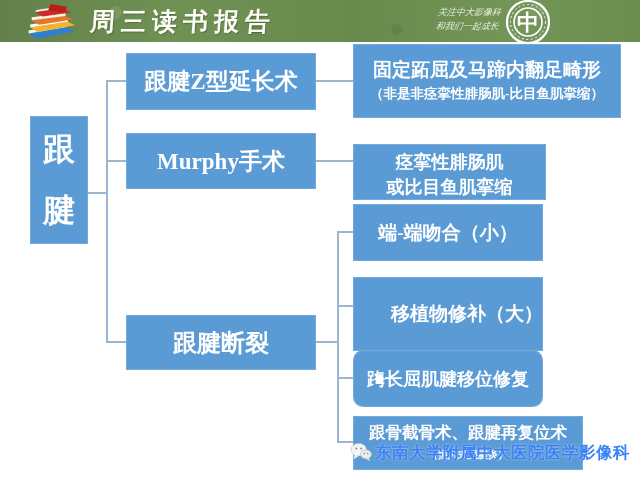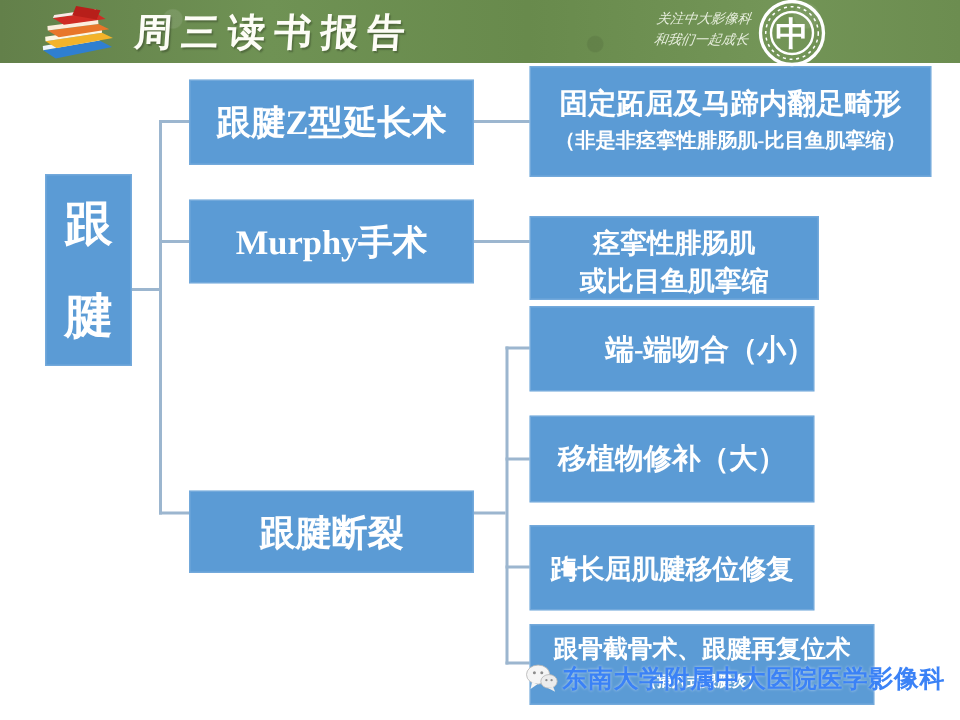--- a/index.html
+++ b/index.html
@@ -37,28 +37,28 @@
   .box{
     position:absolute;background:#5b9bd5;color:#ffffff;
     display:flex;flex-direction:column;align-items:center;justify-content:center;
     font-family:Liberation Serif, serif;font-weight:bold;text-align:center;
     box-shadow:inset 0 0 0 1px rgba(255,255,255,.15);
   }
   .root{left:30px;top:116px;width:58px;height:128px;font-size:32px;line-height:1.9;}
   .root .stack{width:1.1em;word-break:break-all;text-align:center;}
   .b1{left:126px;top:53px;width:190px;height:57px;font-size:23px;}
   .b2{left:126px;top:133px;width:190px;height:56px;font-size:23px;}
-  .b3{left:126px;top:315px;width:190px;height:55px;font-size:24px;margin-top:12px;}
+  .b3{left:126px;top:315px;width:190px;height:55px;font-size:24px;}
   .ra{left:353px;top:44px;width:268px;height:74px;}
   .ra .l1{font-size:19px;line-height:26px;}
   .ra .l2{font-size:13.5px;line-height:22px;}
   .rb{left:353px;top:144px;width:193px;height:56px;font-size:18px;line-height:25px;justify-content:flex-end;}
-  .rc{left:353px;top:204px;width:190px;height:57px;font-size:19px;align-items:flex-end;}
-  .rd{left:353px;top:277px;width:190px;height:58px;font-size:19px;}
-  .re{left:353px;top:350px;width:190px;height:57px;font-size:18px;}
+  .rc{left:353px;top:204px;width:190px;height:57px;font-size:19px;}
+  .rd{left:353px;top:277px;width:190px;height:74px;font-size:19px;align-items:flex-end;}
+  .re{left:353px;top:350px;width:190px;height:57px;font-size:18px;border-radius:10px;}
   .rf{left:353px;top:416px;width:230px;height:54px;}
   .rf .l1{font-size:16.5px;line-height:24px;}
   .rf .l2{font-size:10px;line-height:20px;}
   
   .ln{position:absolute;background:#9cb6cf;}
   .h{height:2px;} .v{width:2px;}
   
   .watermark{
     position:absolute;left:350px;top:442px;z-index:5;
     display:flex;gap:3px;

